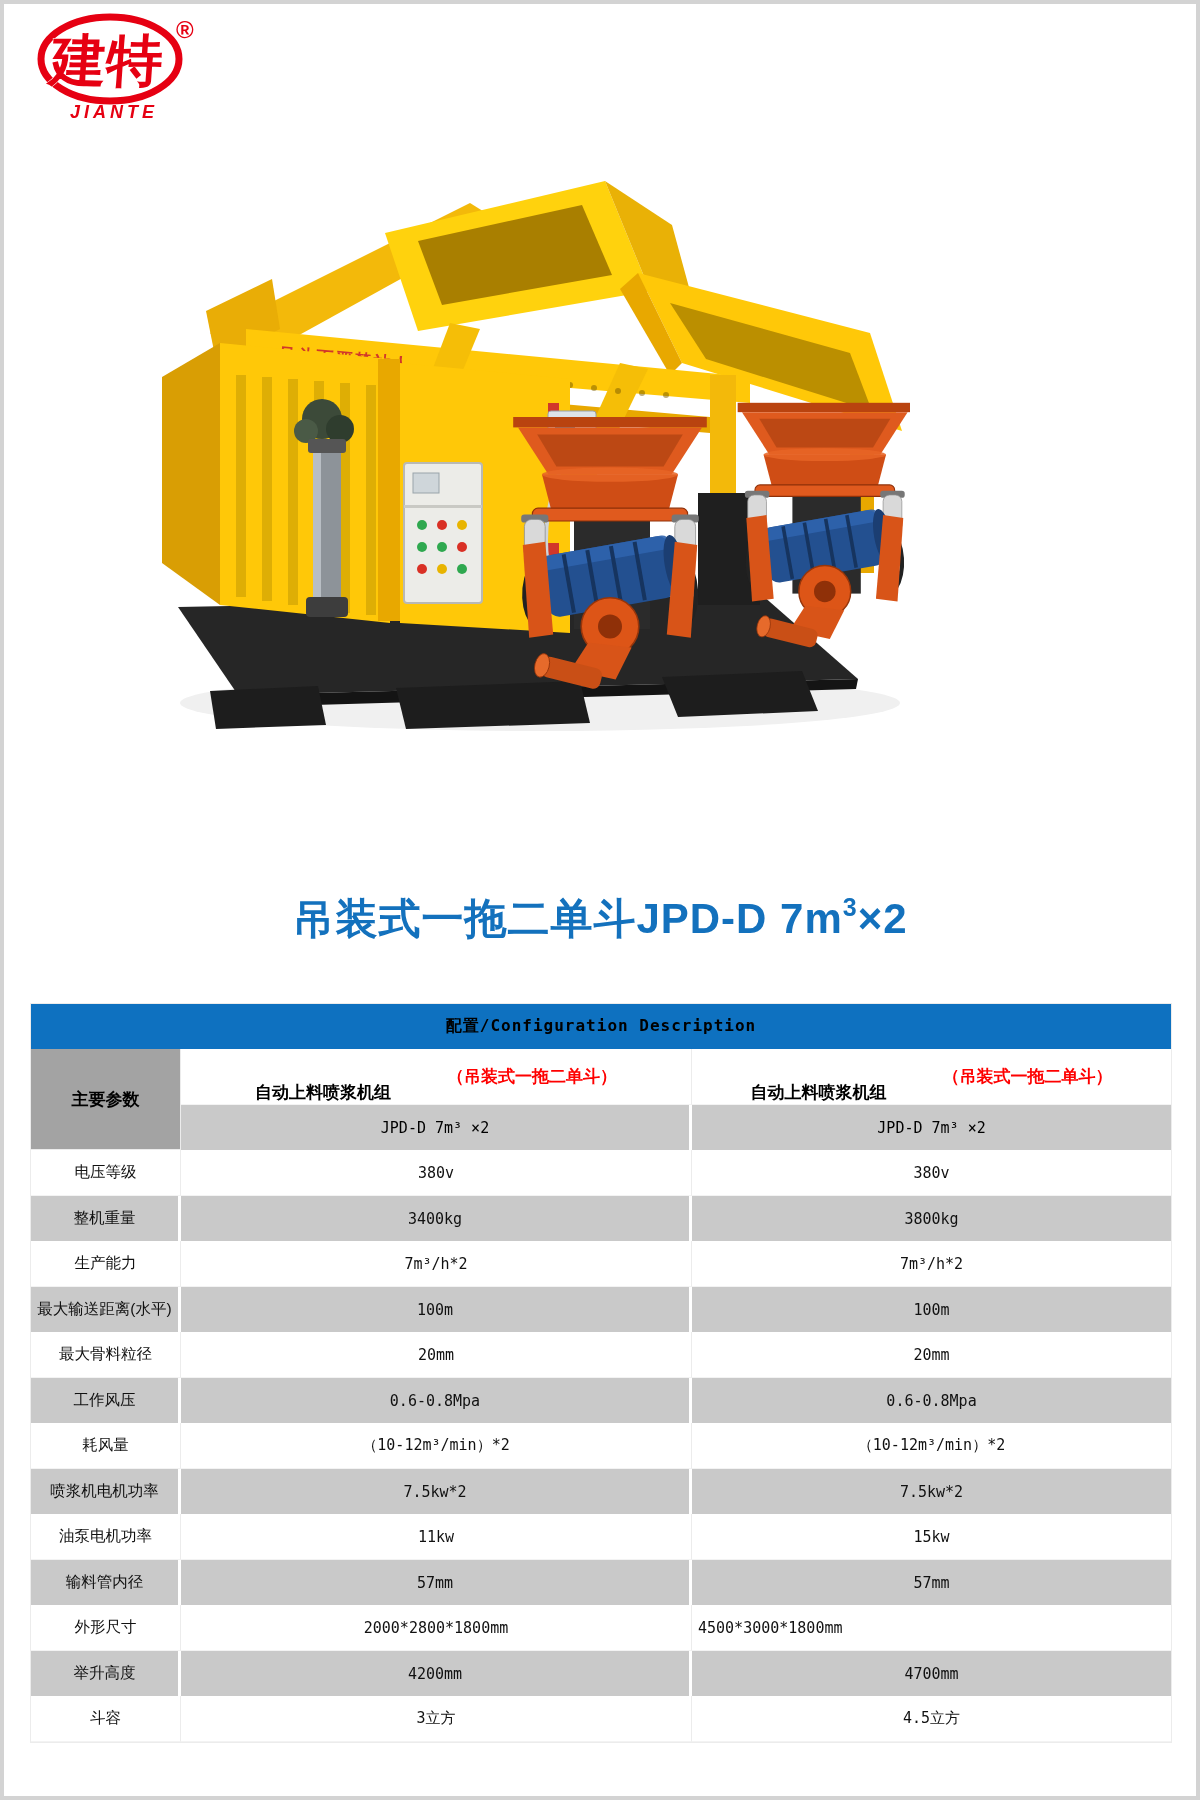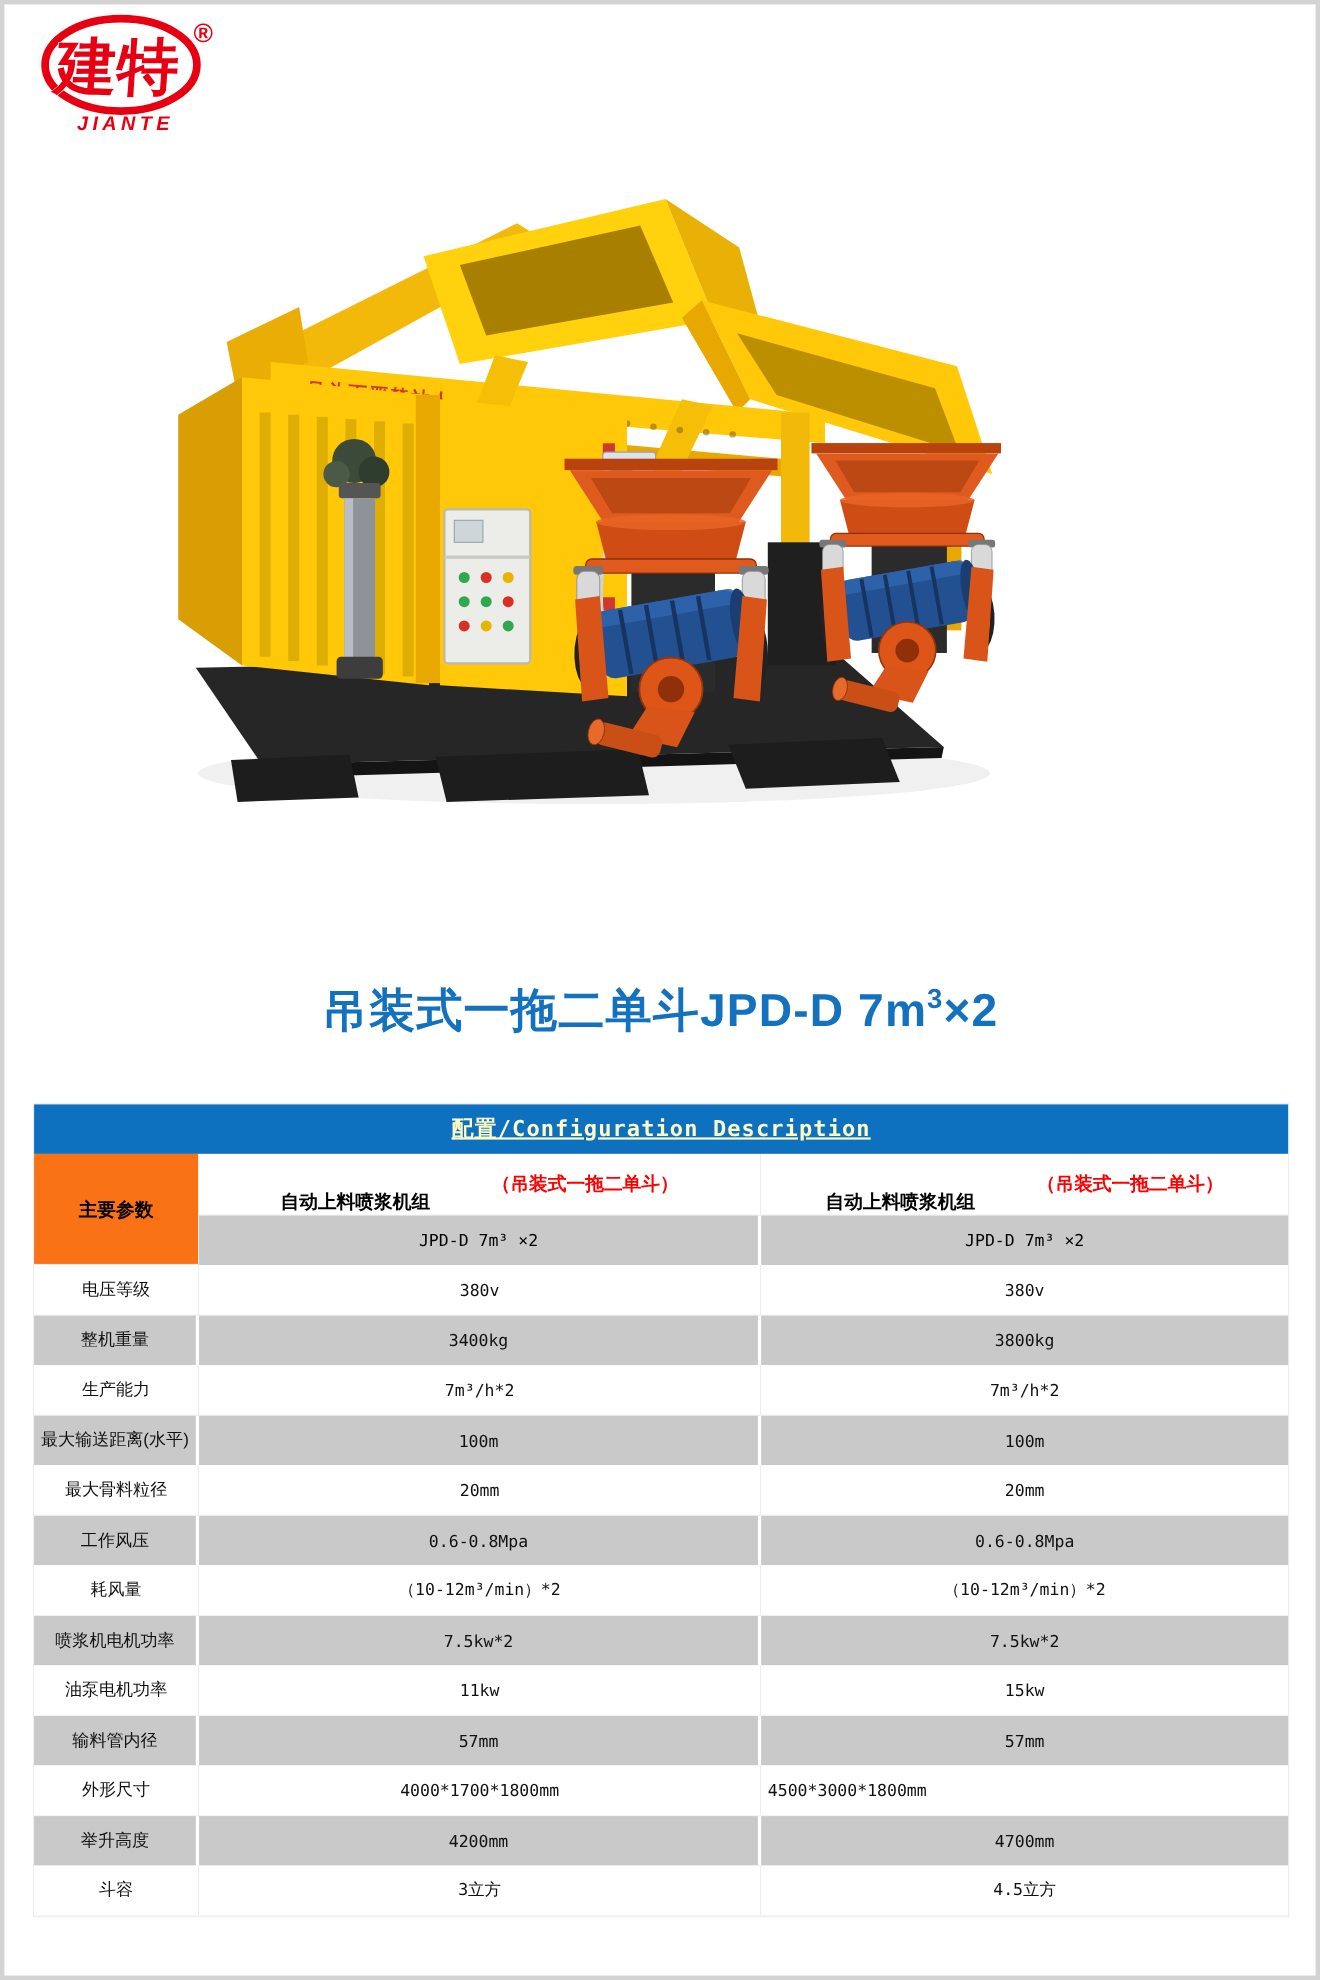--- a/index.html
+++ b/index.html
@@ -20,26 +20,26 @@
   }
   .product-title .sup{font-size:25px;vertical-align:17px;}
 
   table.spec{
     position:absolute;left:30px;top:1003px;width:1140px;
     border-collapse:separate;border-spacing:0;table-layout:fixed;
     border:1px solid #ececec;
   }
   table.spec td{height:45px;padding:0 4px;vertical-align:middle;overflow:hidden;}
   td.tbar{
-    background:var(--accent-blue,#0e71c0);color:#fef9c3;text-align:center;
+    background:var(--accent-blue,#0e71c0);color:#000000;text-align:center;
     font-family:"DejaVu Sans Mono","Liberation Mono",monospace;
-    font-weight:bold;font-size:20px;height:40px;letter-spacing:1px;border:none;text-decoration:underline;
+    font-weight:bold;font-size:16px;height:40px;letter-spacing:1px;border:none;
   }
   td.param-head{
-    background:#f97316;text-align:center;font-weight:bold;font-size:17px;color:#000;
+    background:#a3a3a3;text-align:center;font-weight:bold;font-size:17px;color:#000;
     border-right:1px solid #ececec;border-bottom:1px solid #ececec;
   }
   td.grp{background:#fff;border-bottom:1px solid #f3f3f3;border-right:1px solid #ececec;}
   td.grp:last-child{border-right:none;}
   .grp-in{display:flex;justify-content:center;align-items:center;gap:56px;font-size:17px;font-weight:bold;}
   .grp-name{color:#000;margin-top:32px;}
   .grp-sub{color:var(--alert-red,#fe0000);}
   td.model{
     background:var(--row-gray,#c9c9c9);text-align:center;color:#000000;
     font-family:"DejaVu Sans Mono","Liberation Mono",monospace;font-size:15px;
@@ -290,21 +290,21 @@
         <td class="val">11kw</td>
         <td class="val">15kw</td>
       </tr>
       <tr class="g">
         <td class="lbl">输料管内径</td>
         <td class="val">57mm</td>
         <td class="val">57mm</td>
       </tr>
       <tr class="w">
         <td class="lbl">外形尺寸</td>
-        <td class="val">4000*1700*1800mm</td>
+        <td class="val">2000*2800*1800mm</td>
         <td class="val" style="text-align: left; padding-left: 6px;">4500*3000*1800mm</td>
       </tr>
       <tr class="g">
         <td class="lbl">举升高度</td>
         <td class="val">4200mm</td>
         <td class="val">4700mm</td>
       </tr>
       <tr class="w">
         <td class="lbl">斗容</td>
         <td class="val">3立方</td>

